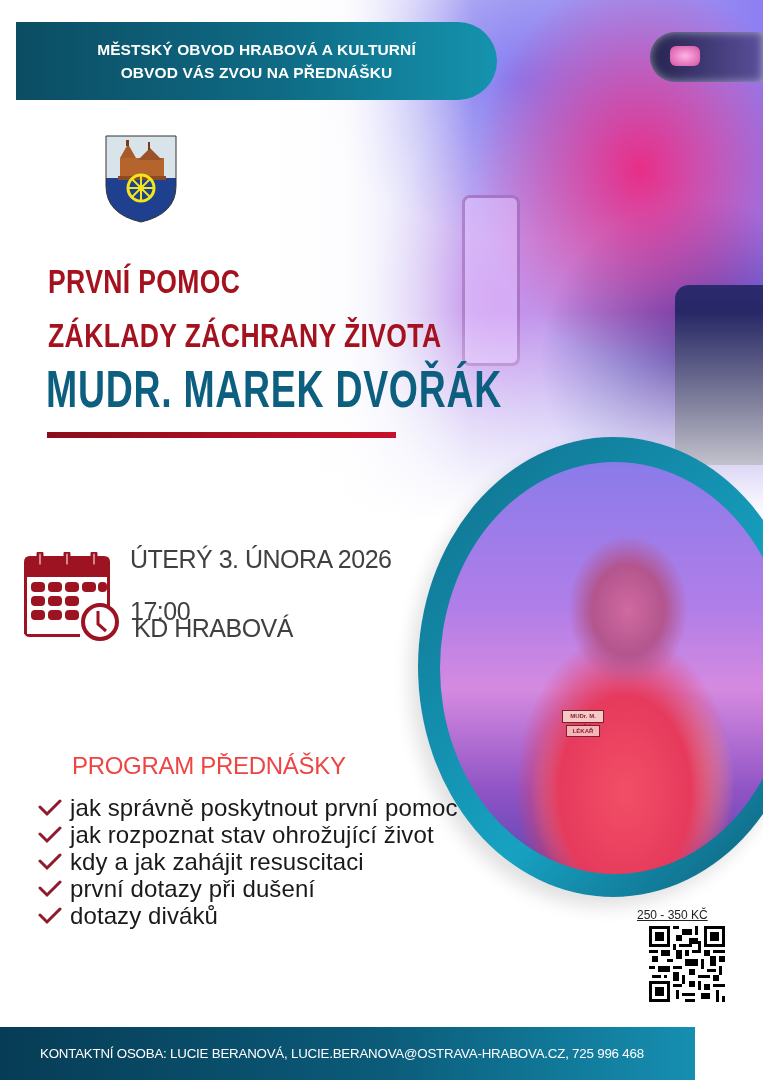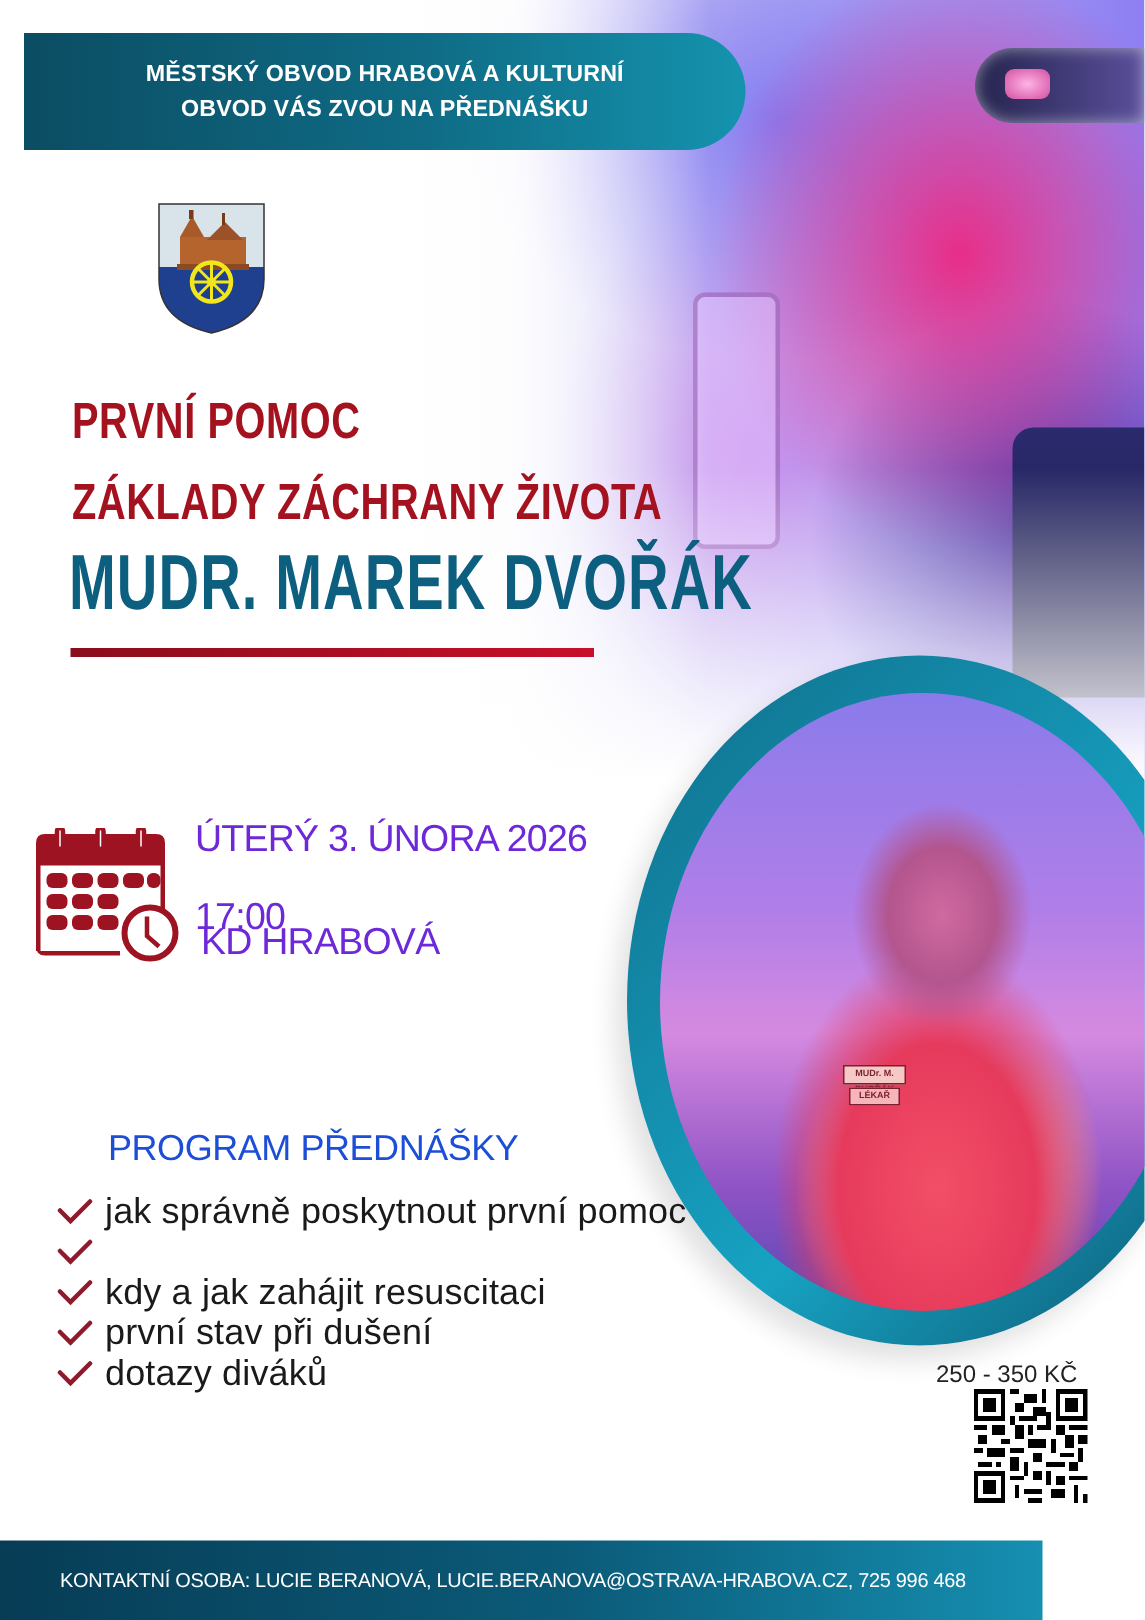--- a/index.html
+++ b/index.html
@@ -25,42 +25,42 @@
 
   .crest { position:absolute; left:104px; top:134px; width:74px; height:90px; }
 
   .title1, .title2 { position:absolute; left:48px; color:#a5121f; font-family:"Liberation Sans", sans-serif; font-weight:bold; font-size:34px; transform:scaleX(0.78); transform-origin:left center; letter-spacing:0.5px; white-space:nowrap; }
   .title1 { top:262px; }
   .title2 { top:316px; }
   .title3 { position:absolute; left:46px; top:359px; color:#0d5f80; font-weight:bold; font-size:52px; transform:scaleX(0.72); transform-origin:left center; white-space:nowrap; letter-spacing:1px; }
   .title-rule { position:absolute; left:47px; top:432px; width:349px; height:6px; background:linear-gradient(90deg,#8a0d1b,#c8102a); }
 
   .cal-icon { position:absolute; left:18px; top:552px; width:104px; height:92px; }
-  .event { position:absolute; left:130px; color:#6d28d9; font-size:25px; white-space:nowrap; letter-spacing:-0.5px; }
+  .event { position:absolute; left:130px; color:#404040; font-size:25px; white-space:nowrap; letter-spacing:-0.5px; }
   .ev-date { top:545px; }
   .ev-time { top:597px; }
   .ev-place { top:614px; left:134px; }
 
   .photo-ring { position:absolute; left:418px; top:437px; width:390px; height:460px; border-radius:50%; background:linear-gradient(135deg,#0f6f8c,#17a2c2 60%,#0d5873); box-shadow: -8px 10px 18px rgba(0,0,0,0.12); }
   .photo { position:absolute; left:440px; top:462px; width:350px; height:412px; border-radius:50%; overflow:hidden;
     background:
       radial-gradient(ellipse 60px 75px at 188px 148px, #d06aa0 0%, #b3558e 60%, rgba(179,85,142,0) 100%),
       radial-gradient(ellipse 110px 160px at 185px 330px, #f24f67 0%, #e63a5c 60%, rgba(230,58,92,0) 100%),
       radial-gradient(ellipse 60px 90px at 150px 330px, #f3e6c9 0%, rgba(243,230,201,0) 100%),
       radial-gradient(ellipse 60px 90px at 235px 320px, #f3e6c9 0%, rgba(243,230,201,0) 100%),
       linear-gradient(180deg,#8a7bea 0%, #b07ee8 35%, #d58ae0 55%, #8f53c5 80%, #5a46b3 100%); }
   .photo .badge1 { position:absolute; left:122px; top:248px; width:40px; height:11px; background:#f6c9c6; border:1px solid #7a1f2f; font-size:6px; color:#7a1f2f; text-align:center; line-height:11px; font-weight:bold; }
   .photo .badge2 { position:absolute; left:126px; top:263px; width:32px; height:10px; background:#f6b6b9; border:1px solid #7a1f2f; font-size:6px; color:#7a1f2f; text-align:center; line-height:10px; font-weight:bold; }
 
-  .program-title { position:absolute; left:72px; top:752px; font-size:24px; color:#1d4ed8; letter-spacing:-0.3px; white-space:nowrap; }
+  .program-title { position:absolute; left:72px; top:752px; font-size:24px; color:#ef4444; letter-spacing:-0.3px; white-space:nowrap; }
   .program-list { position:absolute; left:38px; top:794px; margin:0; padding:0; list-style:none; }
   .program-list li { height:27px; display:flex; align-items:center; font-size:24px; color:#1a1a1a; white-space:nowrap; letter-spacing:0.1px; }
   .program-list .chk { width:24px; height:18px; margin-right:8px; flex:0 0 auto; }
 
-  .price { position:absolute; left:624px; top:908px; font-size:16px; color:#222; white-space:nowrap; }
+  .price { position:absolute; left:637px; top:908px; font-size:12px; color:#222; white-space:nowrap;text-decoration:underline; }
   .qr { position:absolute; left:649px; top:926px; width:76px; height:76px; }
 
   .footer { position:absolute; left:0; top:1027px; width:695px; height:53px; background:linear-gradient(90deg,#073c55 0%, #0b5b79 55%, #168fb1 100%); display:flex; align-items:center; }
   .footer .txt { margin-left:40px; color:#fff; font-size:13.3px; white-space:nowrap; letter-spacing:-0.2px; }
 </style>
 </head>
 <body>
 
 <div class="bg-photo">
   <div class="van-light"></div>
@@ -151,32 +151,33 @@
   <li>
     <svg class="chk" viewBox="0 0 24 18">
         <path d="M2 8 L9 15 L22 2" fill="none" stroke="#8e1a2b" stroke-width="3" stroke-linecap="round"></path>
       </svg>
     <span>jak správně poskytnout první pomoc</span>
   </li>
   <li>
     <svg class="chk" viewBox="0 0 24 18">
         <path d="M2 8 L9 15 L22 2" fill="none" stroke="#8e1a2b" stroke-width="3" stroke-linecap="round"></path>
       </svg>
+    <span>jak rozpoznat stav ohrožující život</span>
   </li>
   <li>
     <svg class="chk" viewBox="0 0 24 18">
         <path d="M2 8 L9 15 L22 2" fill="none" stroke="#8e1a2b" stroke-width="3" stroke-linecap="round"></path>
       </svg>
     <span>kdy a jak zahájit resuscitaci</span>
   </li>
   <li>
     <svg class="chk" viewBox="0 0 24 18">
         <path d="M2 8 L9 15 L22 2" fill="none" stroke="#8e1a2b" stroke-width="3" stroke-linecap="round"></path>
       </svg>
-    <span>první stav při dušení</span>
+    <span>první dotazy při dušení</span>
   </li>
   <li>
     <svg class="chk" viewBox="0 0 24 18">
         <path d="M2 8 L9 15 L22 2" fill="none" stroke="#8e1a2b" stroke-width="3" stroke-linecap="round"></path>
       </svg>
     <span>dotazy diváků</span>
   </li>
 </ul>
 
 <div class="price">250 - 350 KČ</div>

